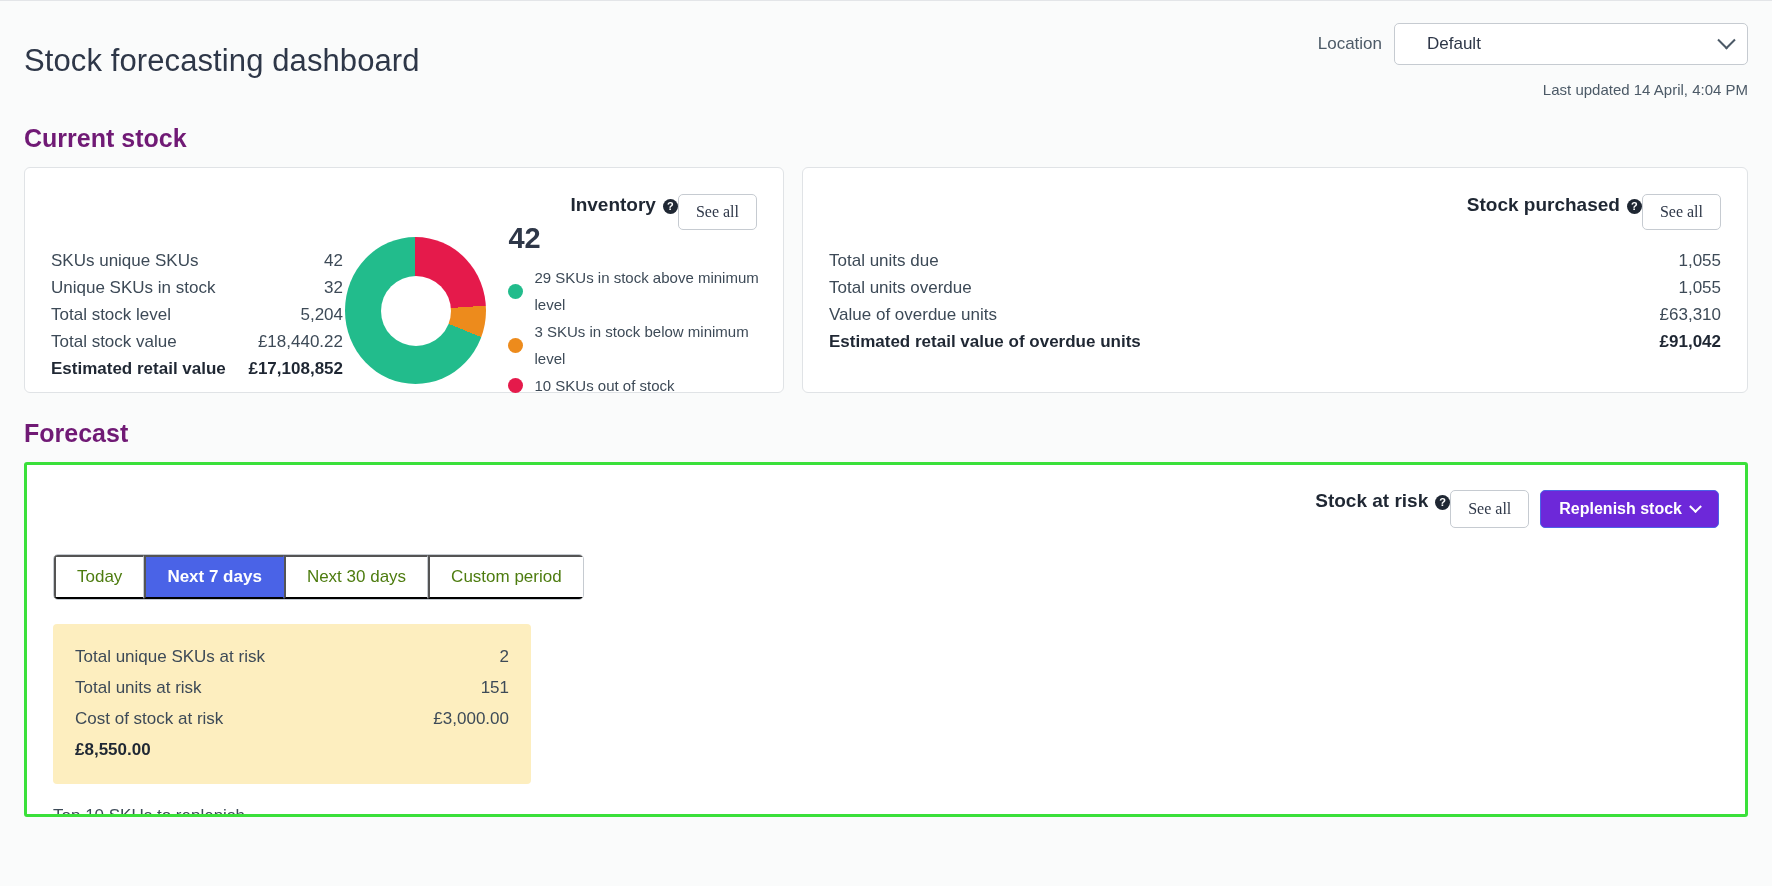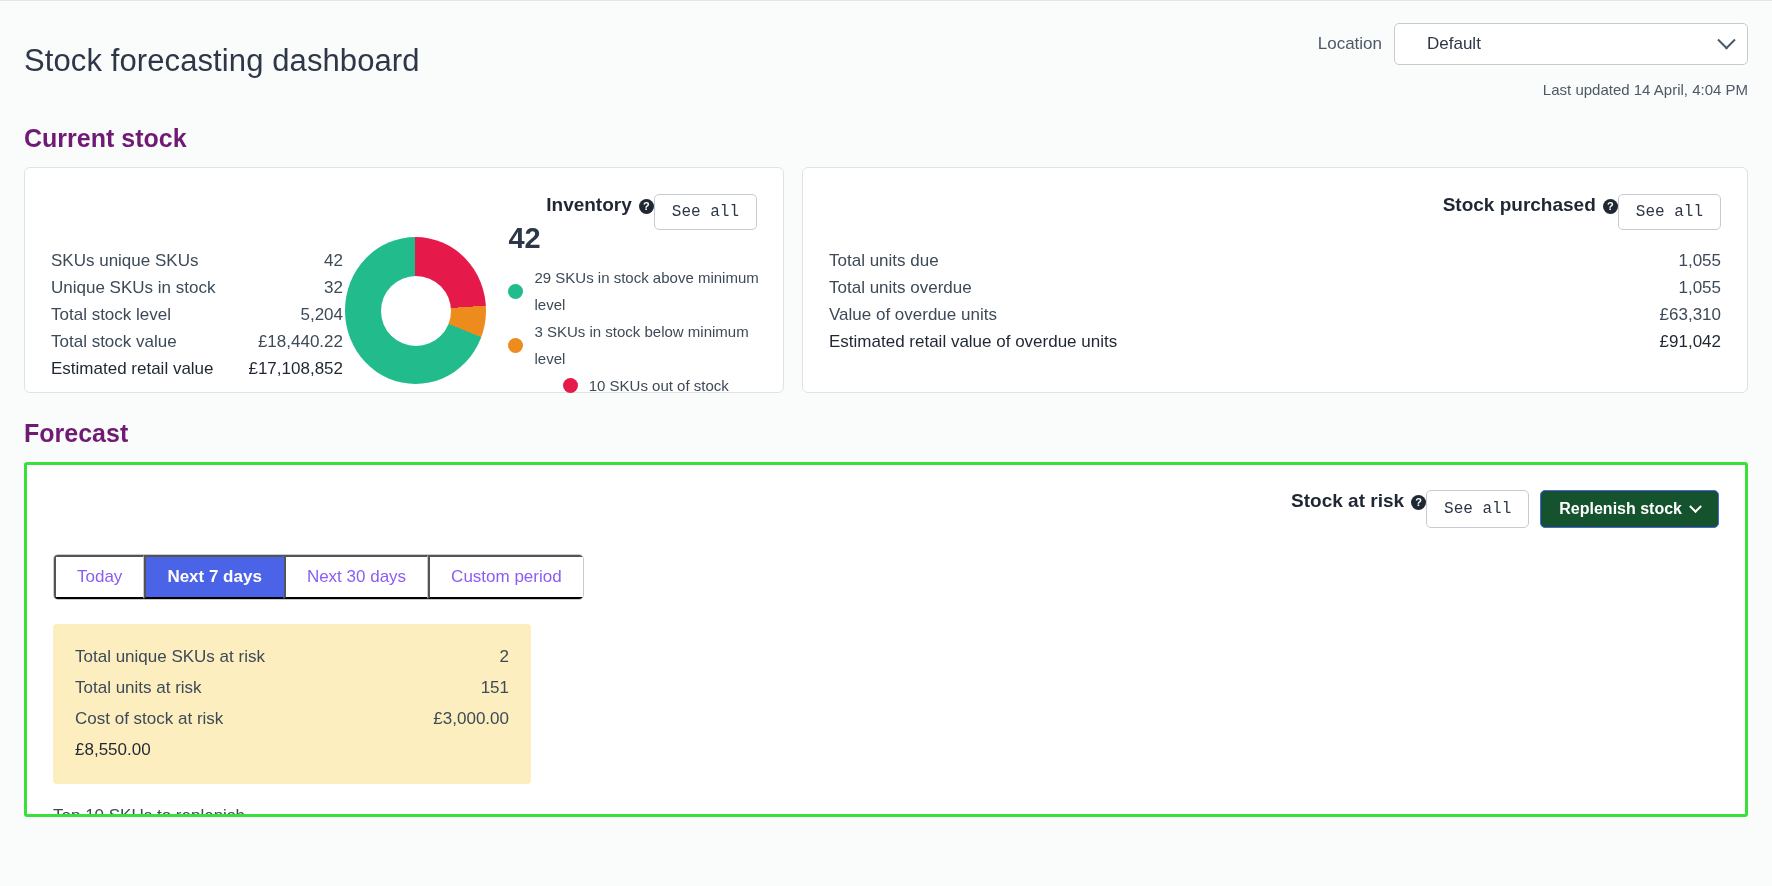--- a/index.html
+++ b/index.html
@@ -47,64 +47,64 @@
   .card-head { display: flex; align-items: flex-start; justify-content: flex-end; }
   .card-title { font-size: 19px; font-weight: 700; color: #1f2733; display: flex; align-items: center; gap: 7px; }
   .help-icon {
     width: 15px; height: 15px; border-radius: 50%; background: #1f2733; color: #fff;
     font-size: 11px; font-weight: 700; display: inline-flex; align-items: center;
     justify-content: center; line-height: 1; position: relative; top: 1px;
   }
   .btn-see-all {
     border: 1px solid #c6cbd1; border-radius: 5px; background: #fff;
     font-size: 16px; color: #2e3748; padding: 8px 17px; cursor: pointer;
-    font-family: Liberation Mono, monospace; white-space: nowrap;
+    font-family: Liberation Serif, serif; white-space: nowrap;
   }
   .btn-primary {
-    background: #14532d; border: 1px solid #4a63e7; border-radius: 5px; color: #fff;
+    background: #6d28d9; border: 1px solid #4a63e7; border-radius: 5px; color: #fff;
     font-size: 16px; font-weight: 700; padding: 9px 18px; cursor: pointer;
     font-family: inherit; display: flex; align-items: center; gap: 9px; white-space: nowrap;
   }
   .chev-sm { width: 9px; height: 9px; border-right: 2.4px solid #fff; border-bottom: 2.4px solid #fff;
              transform: rotate(45deg) translate(-2px,-2px); }
 
   
   .stats { margin-top: 17px; }
   .stat-row { display: flex; justify-content: space-between; align-items: baseline;
               font-size: 17px; color: #3d4a57; line-height: 27px; }
-  .stat-row.total { font-weight: 400; color: #1f2733; }
+  .stat-row.total { font-weight: 700; color: #1f2733; }
   .stats-left { width: 292px; }
   .stats-wide { width: 100%; }
 
   
   .donut-wrap { position: absolute; left: 320px; top: 54px; display: flex; align-items: center; gap: 22px; }
   .donut {
     width: 147px; height: 147px; border-radius: 50%;
     background: conic-gradient(#e51a4b 0deg 86deg, #ed8b1c 86deg 112deg, #22bc8c 112deg 360deg);
     position: relative;
   }
   .donut::after {
     content: ""; position: absolute; left: 50%; top: 50%; width: 70px; height: 70px;
     margin: -35px 0 0 -35px; border-radius: 50%; background: #fff;
   }
   .donut-info { display: flex; flex-direction: column; }
   .donut-total { font-size: 29px; font-weight: 700; color: #2e3748; margin-bottom: 9px; }
-  .legend-item { display: flex; align-items: center; gap: 11px; font-size: 15px; color: #3d4a57; line-height: 27px; justify-content: center; }
+  .legend-item { display: flex; align-items: center; gap: 11px; font-size: 15px; color: #3d4a57; line-height: 27px; }
   .swatch { width: 15px; height: 15px; border-radius: 50%; flex: none; }
 
   
   .forecast-card {
     background: #fff; border: 3px solid #3ae03a; border-radius: 3px;
     padding: 25px 26px 0; height: 355px; position: relative; overflow: hidden;
   }
   .forecast-actions { display: flex; gap: 11px; }
 
   .tabs { display: flex; margin-top: 26px; border: 1px solid #c6cbd1; border-radius: 5px;
           width: max-content; overflow: hidden; }
-  .tab { font-size: 17px; color: #8b5cf6; padding: 10px 21px; background: #fff; cursor: pointer;
+  .tab { font-size: 17px; color: #4d7c0f; padding: 10px 21px; background: #fff; cursor: pointer;
          border-right: 1px solid #c6cbd1; font-family: inherit; }
   .tab:last-child { border-right: none; }
   .tab.active { background: #4a63e7; color: #fff; font-weight: 700; border-right-color: #4a63e7; }
 
   .risk-panel { background: #fdeebf; border-radius: 4px; width: 478px; margin-top: 24px; padding: 17px 22px 19px; }
   .risk-panel .stat-row { font-size: 17px; line-height: 31px; }
 
   .top-skus { font-size: 17px; color: #3d4a57; margin-top: 22px; }
 </style>
 </head>

